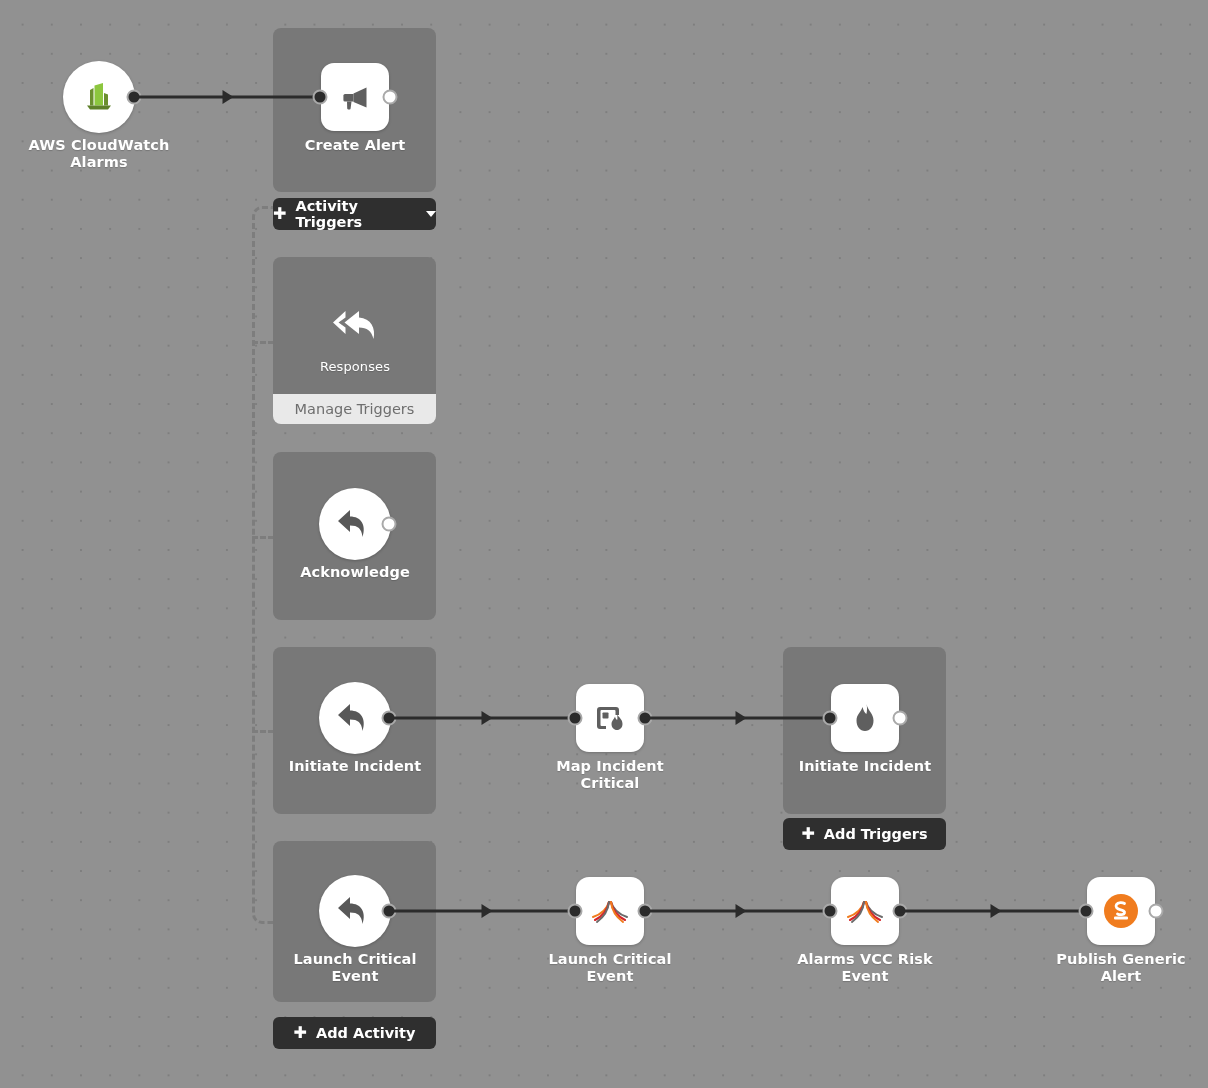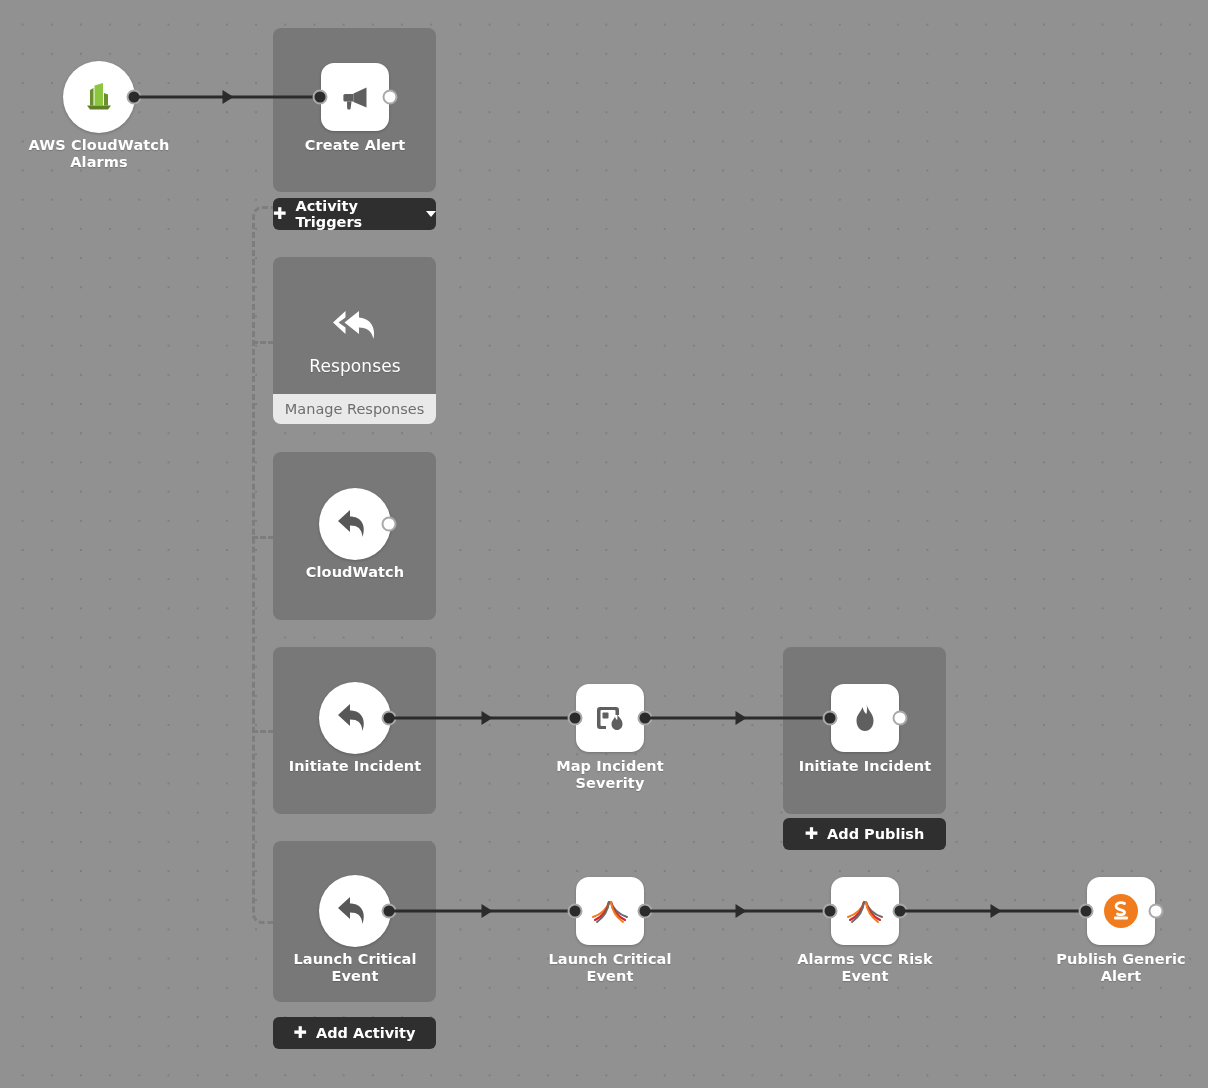--- a/index.html
+++ b/index.html
@@ -204,36 +204,36 @@
 
   <div class="card rounded-bottom-flat" style="left:273px; top:257px; width:163px; height:138px;"></div>
 
   <div class="node" style="left:355px; top:328px;">
     <div style="position:absolute; left:-26px; top:-26px; width:52px; height:52px; display:flex; align-items:center; justify-content:center;">
       <svg width="52" height="46" viewBox="0 0 52 46" aria-hidden="true">
         <path d="M16.5 6 L4 17.5 L16.5 29 L16.5 22.5 L9.5 17.5 L16.5 12.5 Z" fill="#ffffff"></path>
         <path d="M30 6 L15.5 17.5 L30 29 L30 22.5 C38 22.5 42.5 26 44.5 34 C47 23 42 13.5 30 12.5 Z" fill="#ffffff"></path>
       </svg>
     </div>
-    <div class="node-label" style="top:30px; font-size:17px; font-weight:normal;">Responses</div>
+    <div class="node-label" style="top:30px; font-size:13px; font-weight:normal;">Responses</div>
   </div>
 
   <div class="btn-light" style="left:273px; top:394px; width:163px;">
-    <span>Manage Responses</span>
+    <span>Manage Triggers</span>
   </div>
 
   <div class="card" style="left:273px; top:452px; width:163px; height:168px;"></div>
 
   <div class="node" style="left:355px; top:524px;">
     <div class="node-icon circ big">
       <svg width="40" height="36" viewBox="0 0 40 36" aria-hidden="true">
         <path d="M15 4 L3 15 L15 26 L15 19.5 C23 19.5 26.5 22.5 27.5 31 C31.5 19 26 10.5 15 10.5 Z" fill="#585858"></path>
       </svg>
     </div>
-    <div class="node-label">CloudWatch</div>
+    <div class="node-label">Acknowledge</div>
     <div class="port hollow" style="left:34px; top:0px;"></div>
   </div>
 
   <div class="card" style="left:273px; top:647px; width:163px; height:167px;"></div>
   <div class="card" style="left:783px; top:647px; width:163px; height:167px;"></div>
 
   <div class="node" style="left:355px; top:718px;">
     <div class="node-icon circ big">
       <svg width="40" height="36" viewBox="0 0 40 36" aria-hidden="true">
         <path d="M15 4 L3 15 L15 26 L15 19.5 C23 19.5 26.5 22.5 27.5 31 C31.5 19 26 10.5 15 10.5 Z" fill="#585858"></path>
@@ -248,42 +248,42 @@
 
   <div class="node" style="left:610px; top:718px;">
     <div class="node-icon sq">
       <svg width="36" height="36" viewBox="0 0 36 36" aria-hidden="true">
         <path d="M8 7 H24 A3 3 0 0 1 27 10 V15 H23.5 V11 A1 1 0 0 0 22.5 10 H9.5 A1 1 0 0 0 8.5 11 V25 A1 1 0 0 0 9.5 26 H14 V29 H8 A3 3 0 0 1 5 26 V10 A3 3 0 0 1 8 7 Z" fill="#5f5f5f"></path>
         <rect x="10.5" y="12.5" width="6" height="6" rx="0.8" fill="#5f5f5f"></rect>
         <path d="M25 14.5 C27.5 18 30.5 19.5 30.5 24 C30.5 27.5 28 30 25 30 C22 30 19.5 27.5 19.5 24 C19.5 20.5 22 19.5 23 16.5 C23.4 18.5 24.2 19.3 25.2 20 C25.6 18 25.4 16 25 14.5 Z" fill="#5f5f5f"></path>
       </svg>
     </div>
     <div class="node-label">Map Incident
-Severity</div>
+Critical</div>
     <div class="port filled" style="left:-35px; top:0px;"></div>
     <div class="port filled" style="left:35px; top:0px;"></div>
   </div>
 
   <div class="edge" style="left:644px; top:718px; width:187px;"></div>
   <div class="arrow" style="left:741px; top:718px;"></div>
 
   <div class="node" style="left:865px; top:718px;">
     <div class="node-icon sq">
       <svg width="36" height="36" viewBox="0 0 36 36" aria-hidden="true">
         <path d="M19.5 4 C21 11 26.5 13.5 26.5 20.5 C26.5 26.5 23 31 18 31 C13 31 9.5 26.5 9.5 20.5 C9.5 14.5 14 12 15.5 7 C16.5 11 17.8 12.8 19.4 14 C20.3 10.5 20.2 7 19.5 4 Z" fill="#5f5f5f"></path>
       </svg>
     </div>
     <div class="node-label">Initiate Incident</div>
     <div class="port filled" style="left:-35px; top:0px;"></div>
     <div class="port hollow" style="left:35px; top:0px;"></div>
   </div>
 
   <div class="btn-dark" style="left:783px; top:818px; width:163px;">
     <span class="plus">✚</span>
-    <span>Add Publish</span>
+    <span>Add Triggers</span>
   </div>
 
   <div class="card" style="left:273px; top:841px; width:163px; height:161px;"></div>
 
   <div class="node" style="left:355px; top:911px;">
     <div class="node-icon circ big">
       <svg width="40" height="36" viewBox="0 0 40 36" aria-hidden="true">
         <path d="M15 4 L3 15 L15 26 L15 19.5 C23 19.5 26.5 22.5 27.5 31 C31.5 19 26 10.5 15 10.5 Z" fill="#585858"></path>
       </svg>
     </div>

